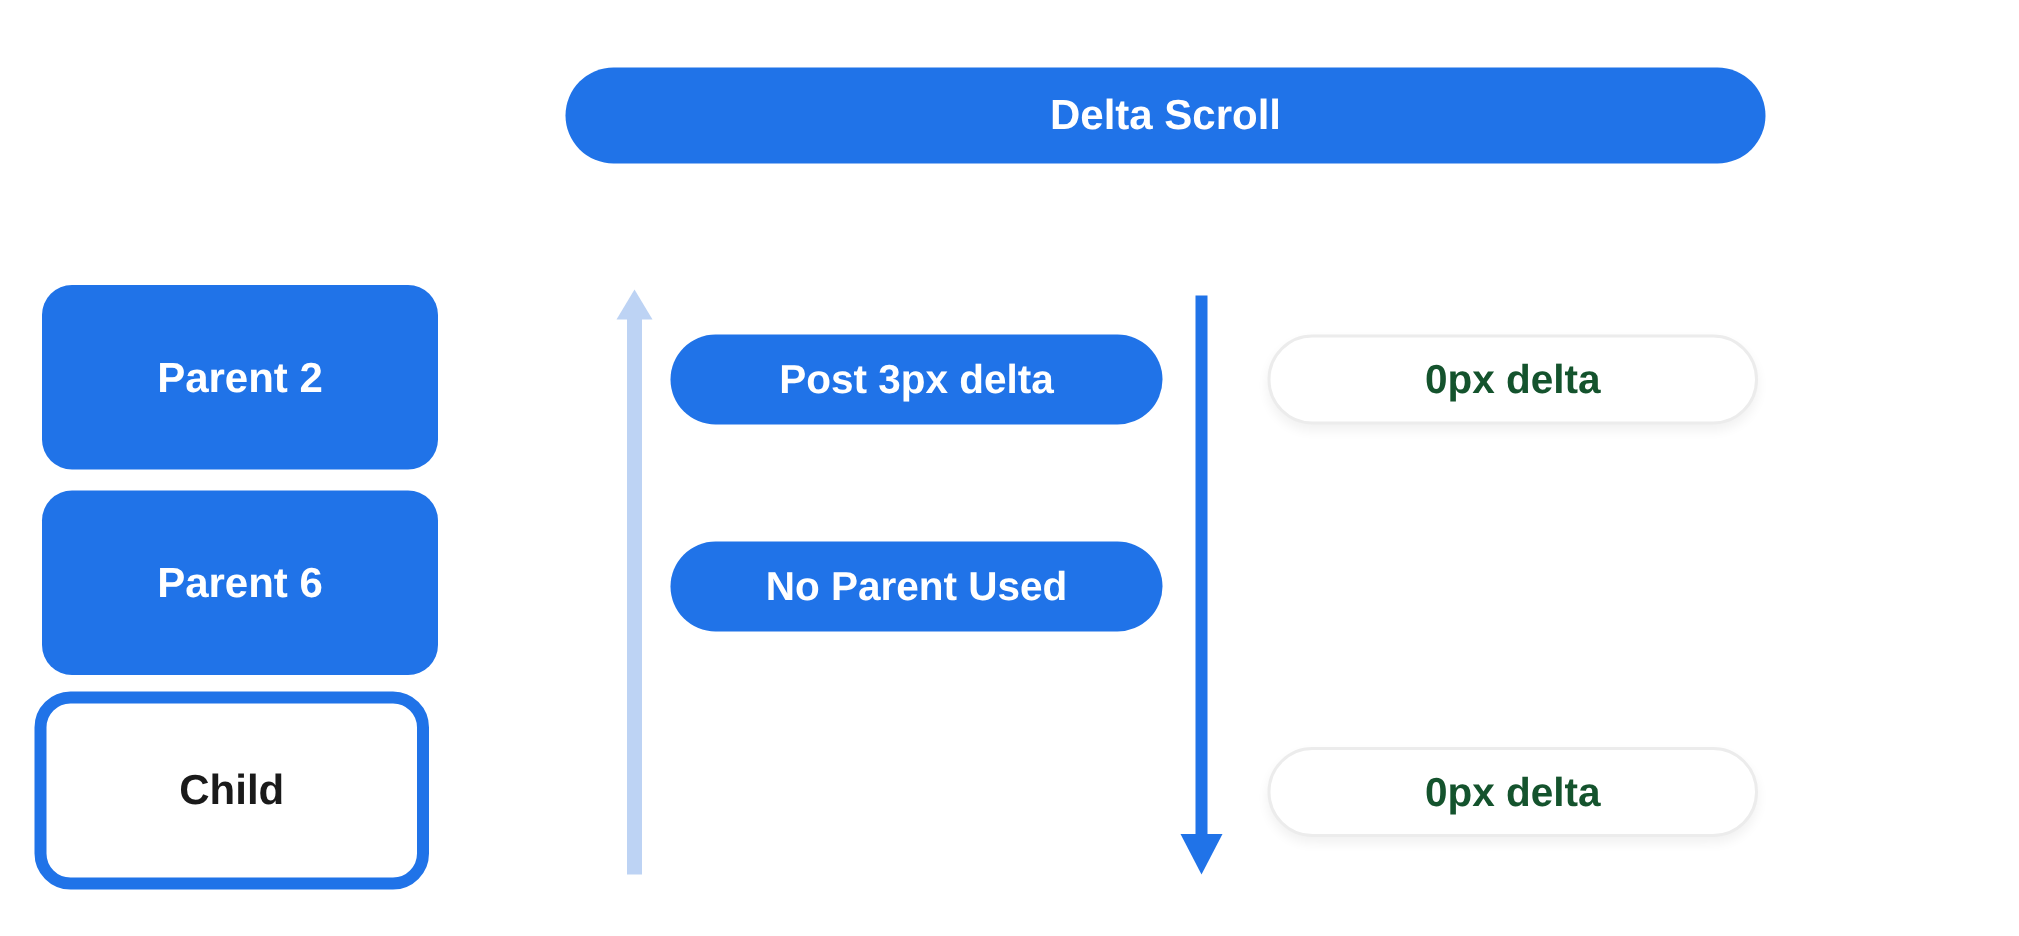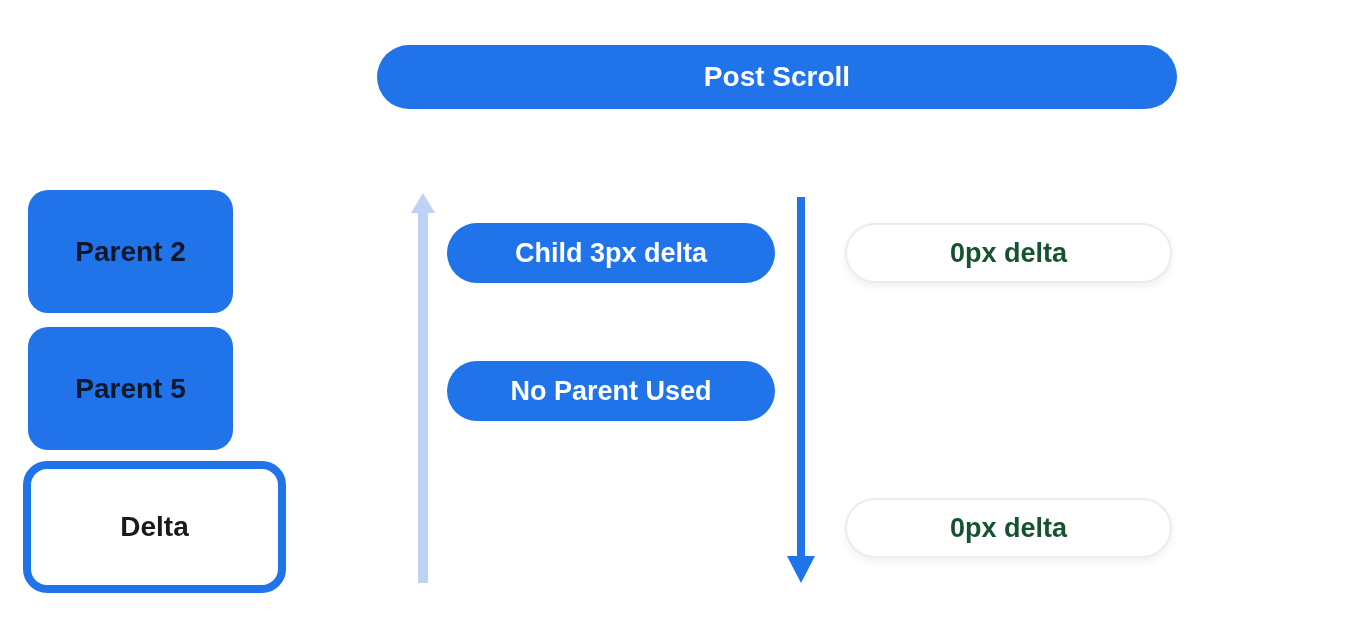--- a/index.html
+++ b/index.html
@@ -26,25 +26,25 @@
     display: flex; align-items: center; justify-content: center;
     color: #ffffff;
     font-size: 28px;
     font-weight: 700;
   }
 
   
   .stack-box {
     position: absolute;
     left: 28px;
-    width: 205px; height: 123px;
+    width: 264px; height: 123px;
     background: #2073e8;
     border-radius: 20px;
     display: flex; align-items: center; justify-content: center;
-    color: #0f172a;
+    color: #ffffff;
     font-size: 28px;
     font-weight: 700;
   }
   .stack-box.parent2 { top: 190px; }
   .stack-box.parent1 { top: 327px; }
   .stack-box.child {
     left: 23px; top: 461px;
     width: 247px; height: 116px;
     background: #ffffff;
     border: 8px solid #2073e8;
@@ -111,35 +111,35 @@
     box-sizing: border-box;
   }
   .pill.white.result-top    { top: 223px; }
   .pill.white.result-bottom { top: 498px; }
 </style>
 </head>
 <body>
 
 <div class="canvas">
 
-  <div class="title-banner">Post Scroll</div>
+  <div class="title-banner">Delta Scroll</div>
 
   <div class="stack-box parent2">Parent 2</div>
-  <div class="stack-box parent1">Parent 5</div>
-  <div class="stack-box child">Delta</div>
+  <div class="stack-box parent1">Parent 6</div>
+  <div class="stack-box child">Child</div>
 
   <div class="arrow">
     <div class="up-arrow-head"></div>
     <div class="up-arrow-shaft"></div>
   </div>
 
   <div class="arrow">
     <div class="down-arrow-shaft"></div>
     <div class="down-arrow-head"></div>
   </div>
 
-  <div class="pill blue used">Child 3px delta</div>
+  <div class="pill blue used">Post 3px delta</div>
   <div class="pill blue unused">No Parent Used</div>
 
   <div class="pill white result-top">0px delta</div>
   <div class="pill white result-bottom">0px delta</div>
 
 </div>
 
 </body></html>

